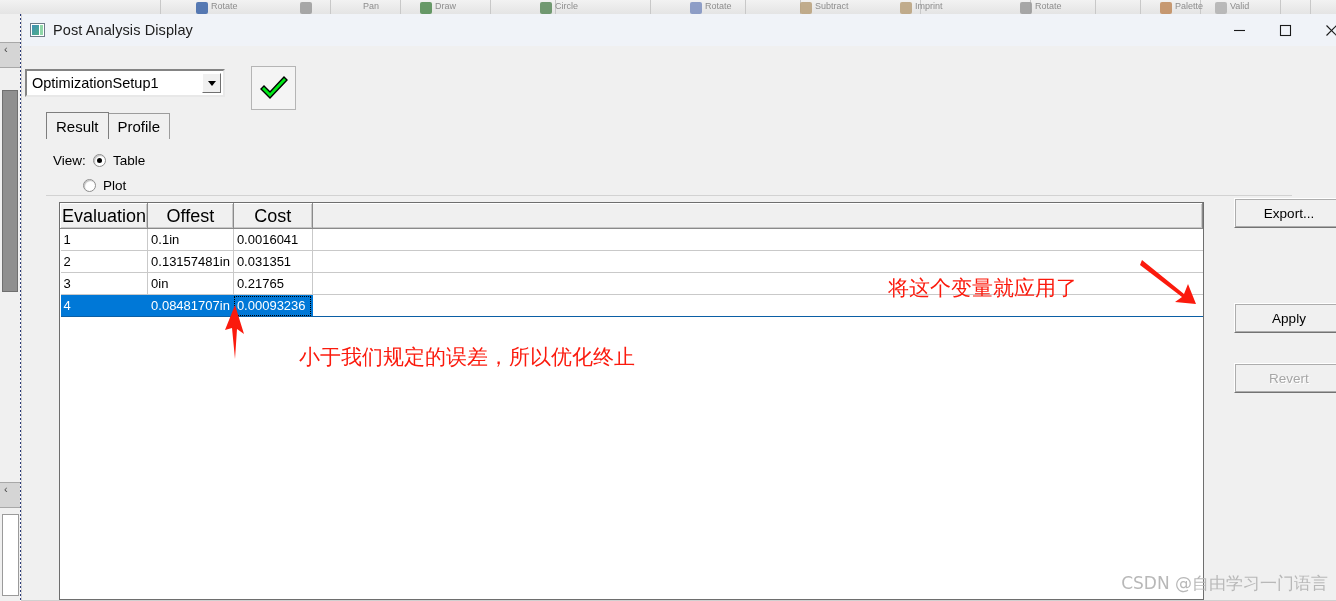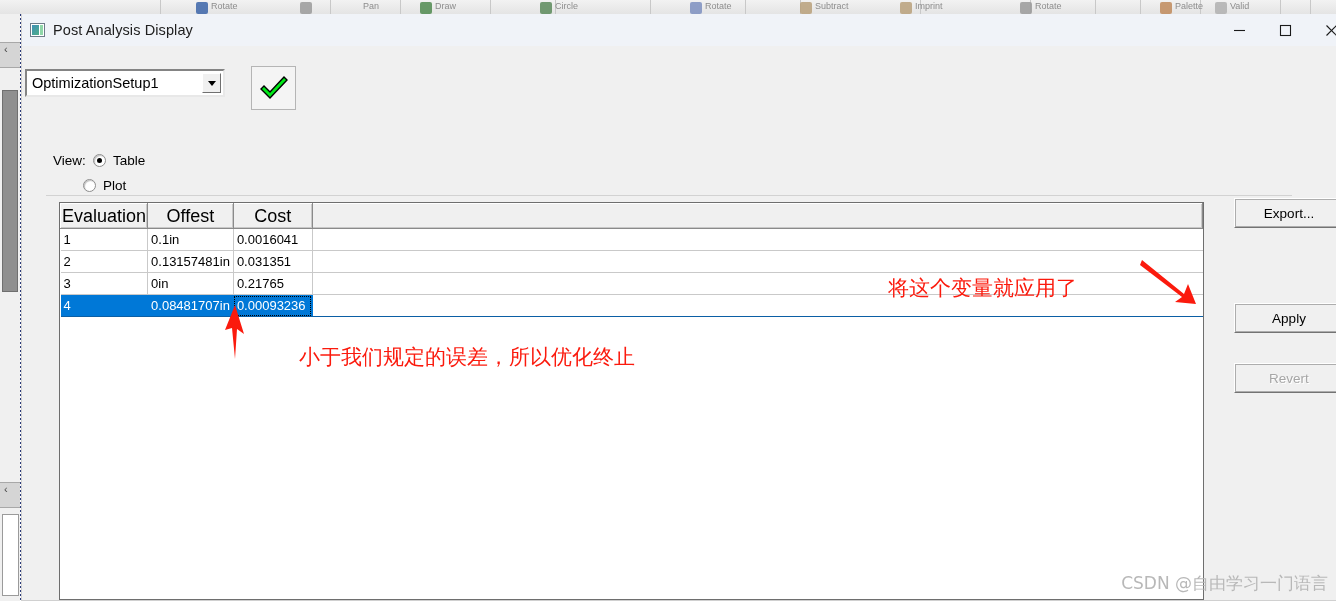--- a/index.html
+++ b/index.html
@@ -261,20 +261,28 @@
           <div class="combo-arrow"></div>
         </div>
     </div>
     <div class="apply-check">
       <svg width="30" height="28" viewBox="0 0 30 28">
         <path d="M2,15 L5,12 L11,18 L25,3 L28,6 L11,24 Z" fill="#00e818" stroke="#000000" stroke-width="1.4" stroke-linejoin="miter"></path>
       </svg>
     </div>
   </div>
 
+  <div class="tabstrip">
+    <div class="tab active">
+        <span>Result</span>
+      </div>
+    <div class="tab">
+        <span>Profile</span>
+      </div>
+  </div>
 
   <div class="view-label">View:</div>
 
   <div class="radio-row" style="left:71px;top:139px;">
     <span class="radio on"></span>
     <span class="radio-lbl">Table</span>
   </div>
   <div class="radio-row" style="left:61px;top:164px;">
     <span class="radio"></span>
     <span class="radio-lbl">Plot</span>

